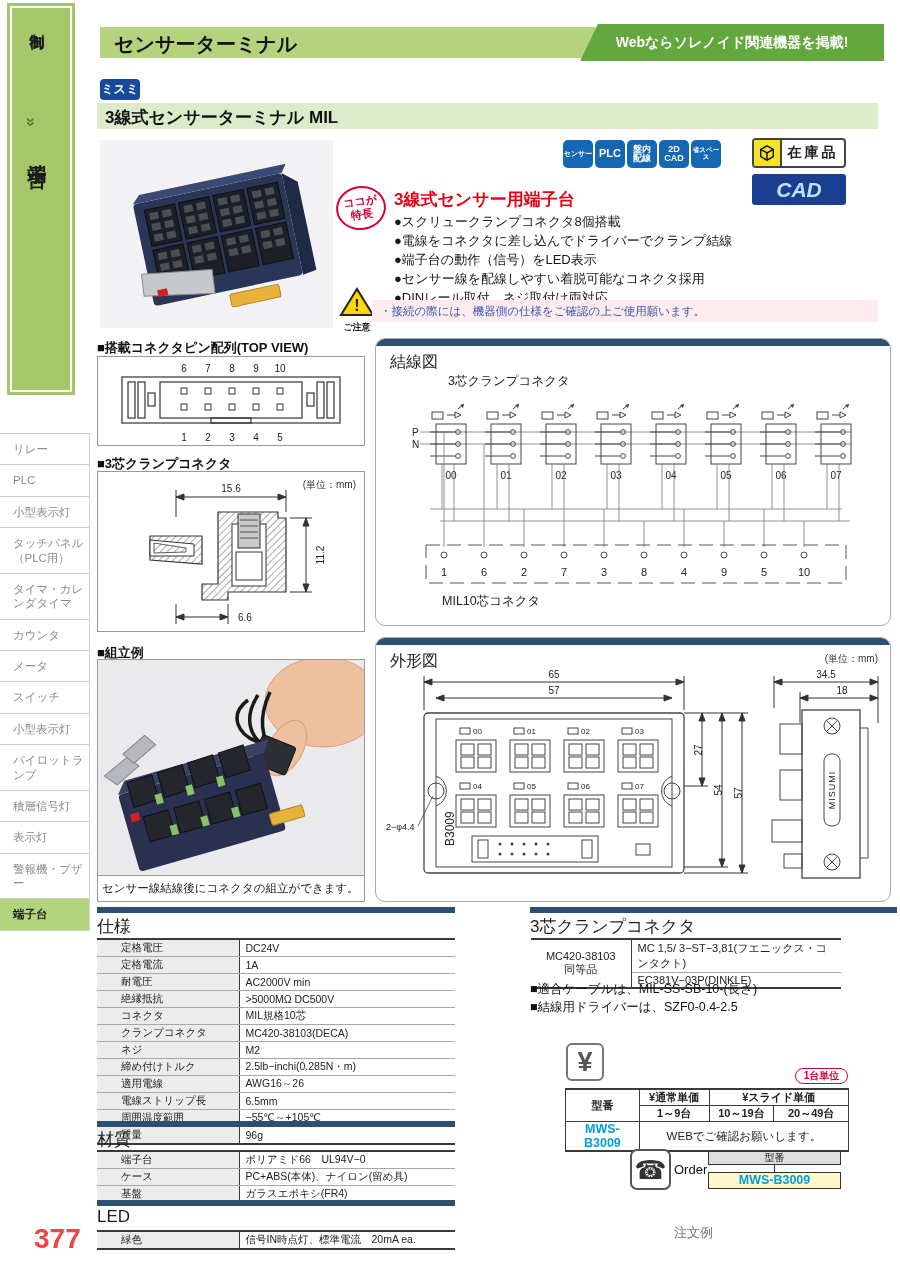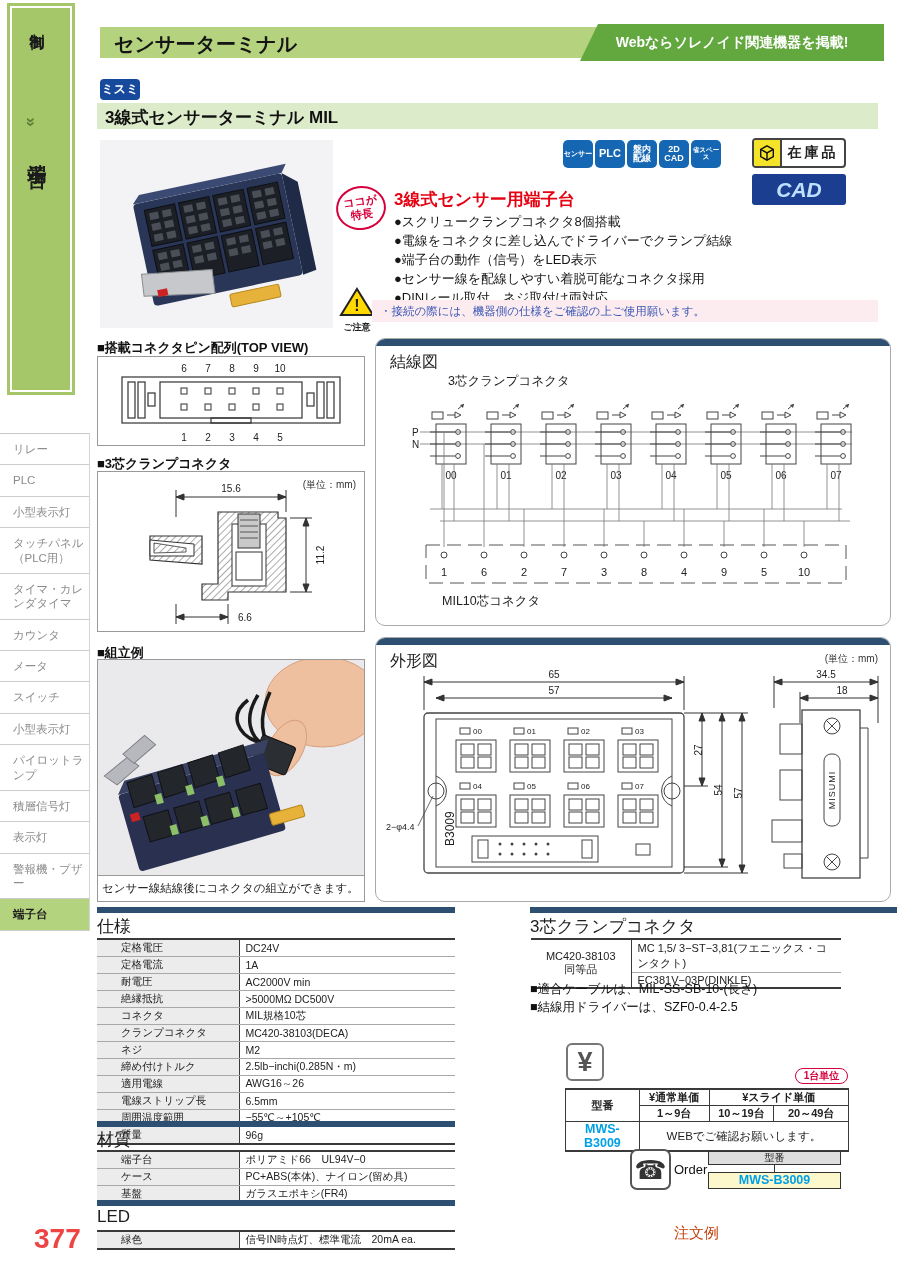--- a/index.html
+++ b/index.html
@@ -80,21 +80,21 @@
 .yen-icon { left:566px; top:1043px; width:38px; height:38px; border:2px solid #777; border-radius:6px; background:#fff; color:#555; font-size:27px; font-weight:bold; text-align:center; line-height:34px; }
 .unit-badge { left:795px; top:1068px; width:53px; height:16px; border:1.5px solid #d6003c; background:#fff; color:#d6003c; font-size:10px; font-weight:bold; text-align:center; line-height:14px; border-radius:8px; }
 .price-table { left:565px; top:1088px; width:284px; border-collapse:collapse; font-size:11px; color:#222; border-top:2px solid #3a3a3a; border-bottom:2px solid #3a3a3a; }
 .price-table th, .price-table td { border:1px solid #3a3a3a; text-align:center; height:15px; font-weight:bold; padding:0 2px; }
 .price-table .model-link { color:#00a0e6; font-size:12.5px; font-weight:bold; cursor:pointer; }
 .price-table td.note { font-weight:normal; font-size:11.5px; }
 
 
 .phone-box { left:630px; top:1149px; width:41px; height:41px; border:2px solid #555; border-radius:7px; color:#333; font-size:26px; text-align:center; line-height:38px; background:#fff; }
 .order-en { left:674px; top:1162px; font-size:13px; color:#111; }
-.order-jp { left:674px; top:1224px; font-size:15px; color:#c2410c; }
+.order-jp { left:674px; top:1224px; font-size:13px; color:#737373; }
 .model-hdr { left:708px; top:1151px; width:133px; height:14px; background:#ddd; border:1px solid #333; font-size:10px; text-align:center; line-height:12px; color:#222; }
 .model-val { left:708px; top:1172px; width:133px; height:17px; background:#fdf8cc; border:1px solid #333; font-size:12.5px; font-weight:bold; text-align:center; line-height:15px; color:#00a0e6; cursor:pointer; }
 .model-conn { left:774px; top:1165px; width:1px; height:7px; background:#333; }
 
 svg text { font-family:"Liberation Sans","DejaVu Sans",sans-serif; fill:#222; }
 .dim { font-size:10px; }
 </style>
 </head>
 <body>
 

